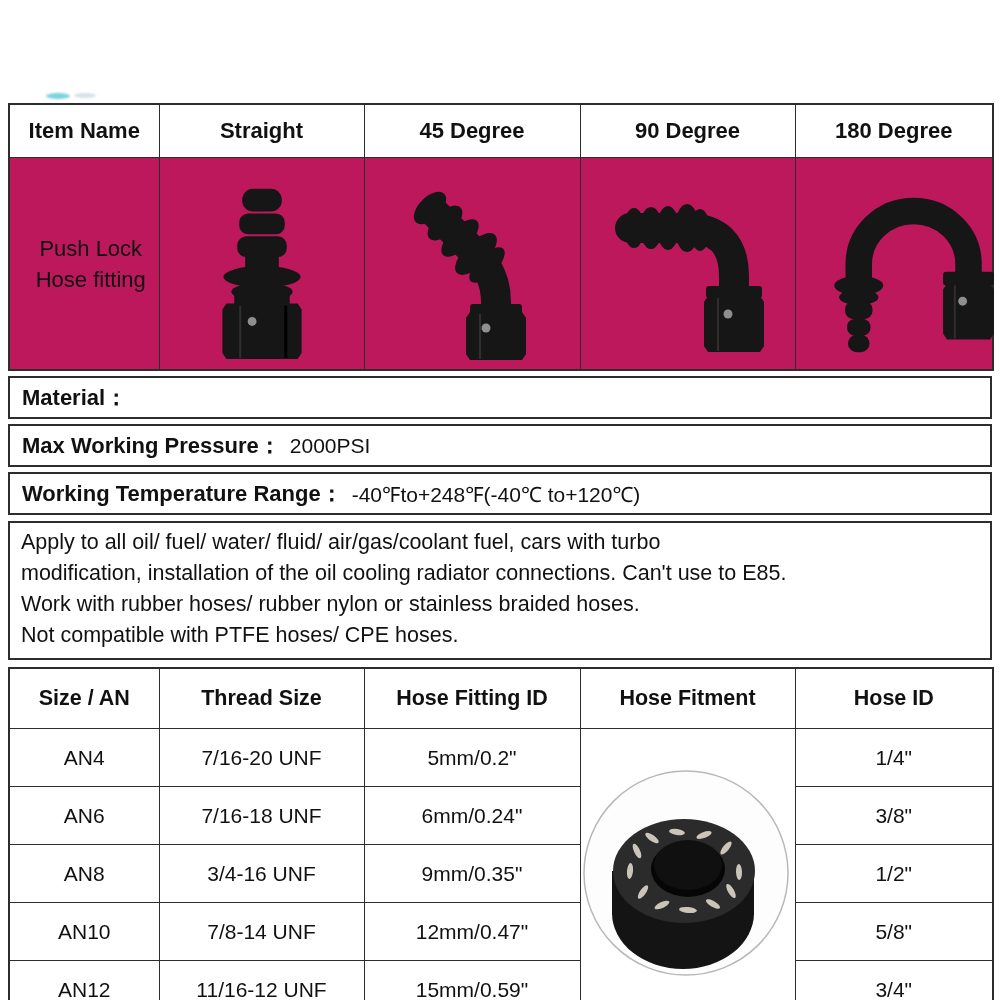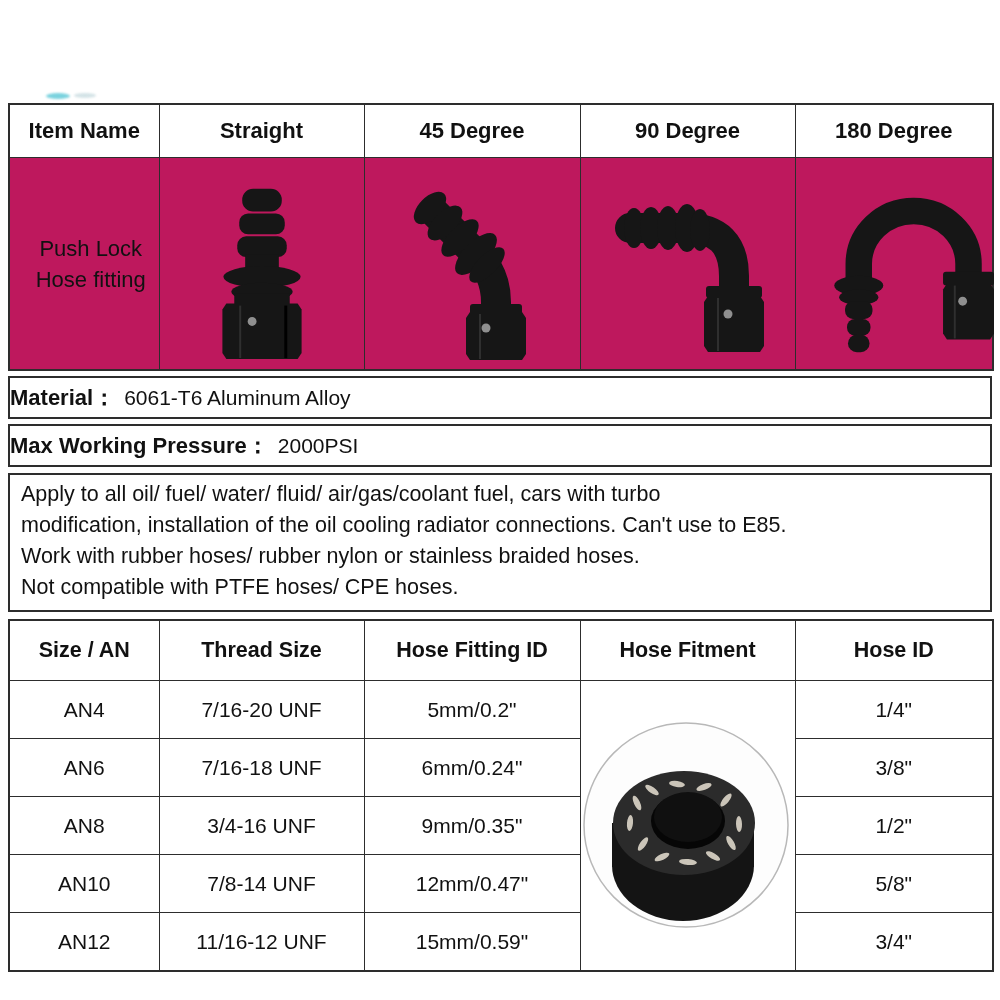--- a/index.html
+++ b/index.html
@@ -12,21 +12,21 @@
   table{border-collapse:collapse;width:984px;table-layout:fixed;}
   table{border:2px solid #2d2d2d;}
   th,td{border:1.5px solid #2d2d2d;padding:2px;}
   th{font-weight:bold;font-size:22px;}
   
   .spec-head th{height:48px;}
   .photo-row td{height:207px;text-align:center;vertical-align:middle;background:#be185d;}
   .item-cell{font-size:22px;line-height:31px;padding-left:15px;text-align:left;vertical-align:middle;}
   
   .prop{margin-top:5px;border:2px solid #2d2d2d;height:39px;display:flex;align-items:center;
-        padding:0 0;font-size:21px;white-space:nowrap;overflow:hidden;}
+        padding:0 12px;font-size:21px;white-space:nowrap;overflow:hidden;}
   .prop .lbl{font-weight:bold;font-size:22px;margin-right:9px;}
   
   .app{margin-top:6px;border:2px solid #2d2d2d;padding:4px 11px 7px;font-size:21.5px;line-height:31px;}
   .app .lbl{font-weight:bold;font-size:22px;}
   
   .size-table{margin-top:7px;}
   .size-table th{height:55px;font-size:21.5px;margin-top:12px;}
   .size-table td{height:53px;text-align:center;vertical-align:middle;font-size:21px;}
   .fitment-cell{padding:0;text-align:center;vertical-align:middle;}
   
@@ -128,25 +128,28 @@
           <line x1="160" y1="122" x2="160" y2="176" stroke="#2f2f2f" stroke-width="2"></line>
           <circle cx="168" cy="138" r="4.5" fill="#8f8f8f"></circle>
         </svg>
       </td>
     </tr>
   </tbody>
     </table>
 
   <div class="prop">
     <span class="lbl">Material：</span>
-    <span>6061-T6 Aluminum Alloy</span>
   </div>
   <div class="prop">
     <span class="lbl">Max Working Pressure：</span>
     <span>2000PSI</span>
+  </div>
+  <div class="prop">
+    <span class="lbl">Working Temperature Range：</span>
+    <span>-40℉to+248℉(-40℃ to+120℃)</span>
   </div>
 
   <div class="app">
     <div>Apply to all oil/ fuel/ water/ fluid/ air/gas/coolant fuel, cars with turbo</div>
     <div>modification, installation of the oil cooling radiator connections. Can't use to E85.</div>
     <div>Work with rubber hoses/ rubber nylon or stainless braided hoses.</div>
     <div>Not compatible with PTFE hoses/ CPE hoses.</div>
   </div>
 
   <table class="size-table">

